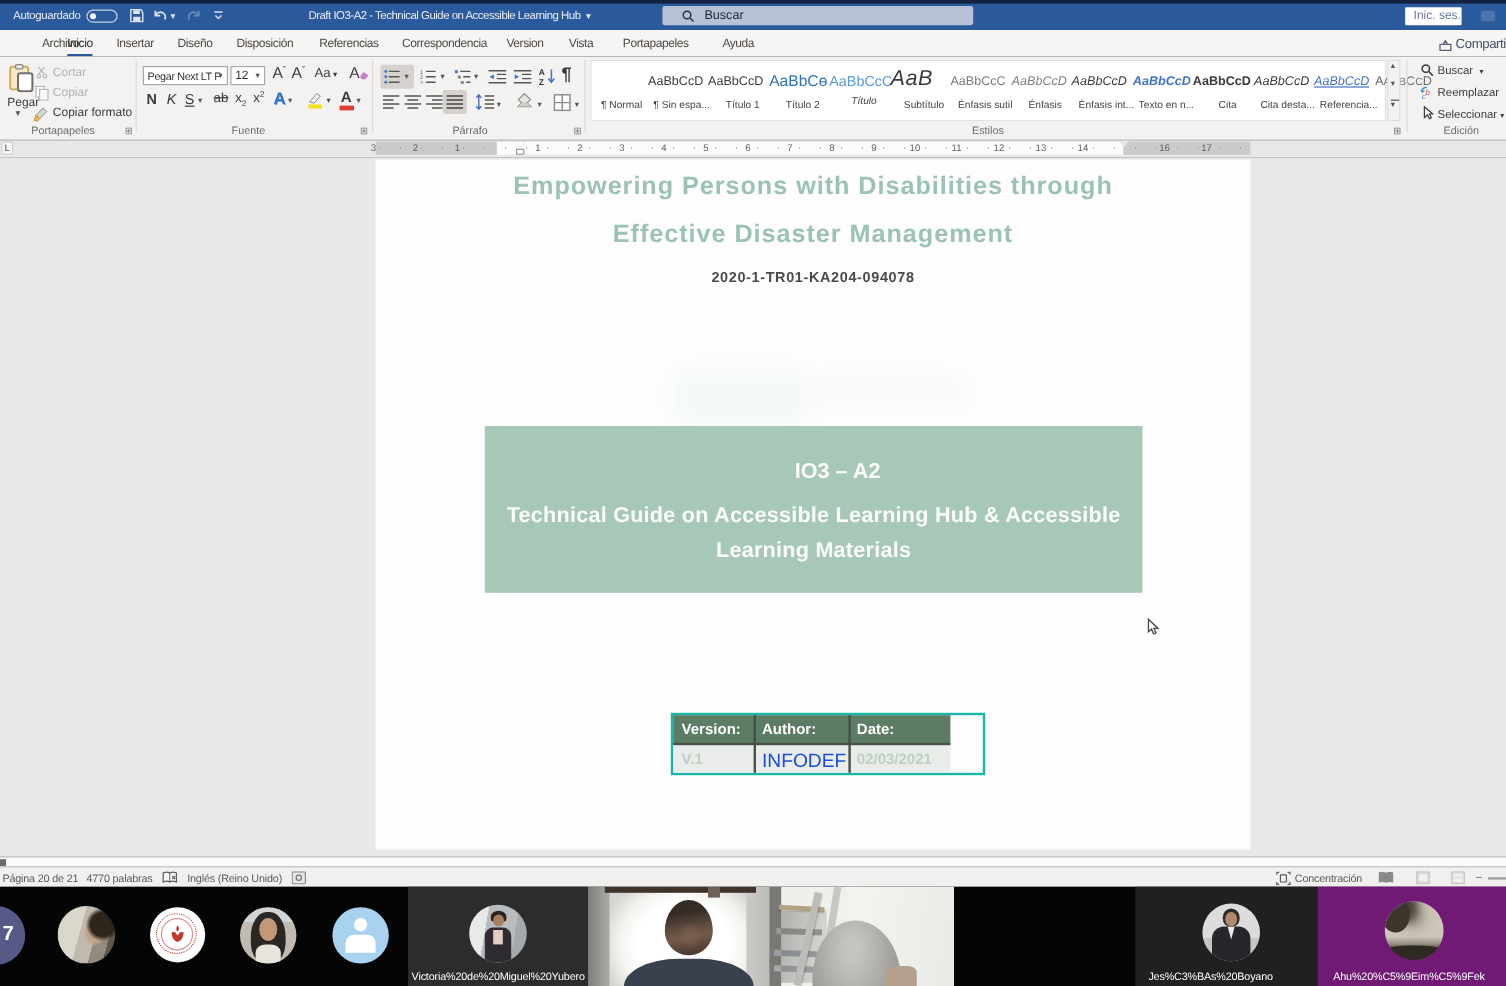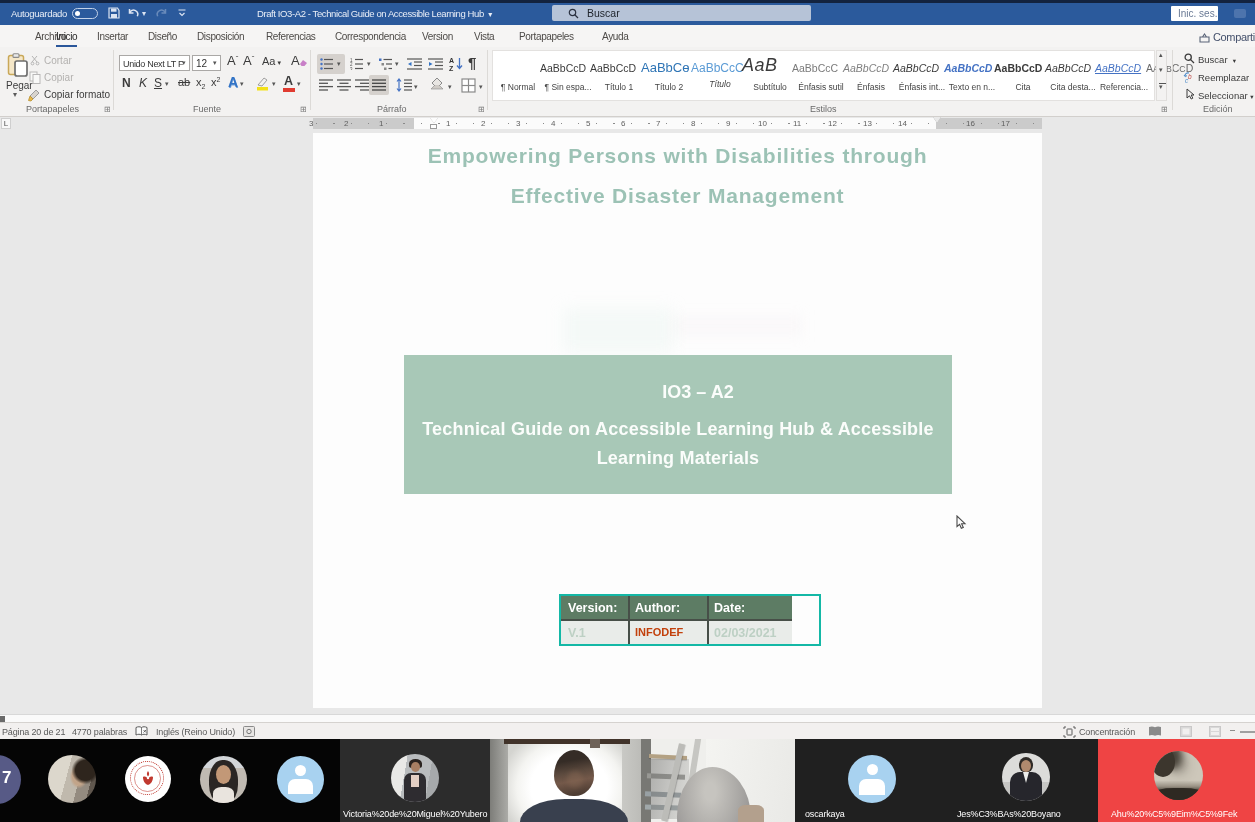--- a/index.html
+++ b/index.html
@@ -151,21 +151,21 @@
     <rect x="4" y="3.5" width="7" height="9" fill="#fff" stroke="#888" stroke-width="1"></rect>
   </svg>
   <span class="abs" style="left:44px; top:25px; font-size:10px; color:#b3b1af;">Copiar</span>
   <svg class="abs" style="left:28px; top:41px;" width="14" height="14" viewBox="0 0 14 14">
     <path d="M2 8 L8 2 L11 5 L5 11 Z" fill="#d8d4ce" stroke="#8a8a8a" stroke-width="0.8"></path>
     <path d="M2 8 L5 11 L3 13 L0.5 12.5 Z" fill="#e8b84b" stroke="#b8912f" stroke-width="0.8"></path>
   </svg>
   <span class="abs" style="left:44px; top:42px; font-size:10px; color:#3b3b3b;">Copiar formato</span>
 
   <div class="abs" style="left:119px; top:8px; width:71px; height:16px; background:#fff; border:1px solid #aaa8a6;">
-    <span class="abs" style="left:3px; top:3px; font-size:9px; color:#333; letter-spacing:-0.3px; white-space:nowrap;">Unido Next LT F</span>
+    <span class="abs" style="left:3px; top:3px; font-size:9px; color:#333; letter-spacing:-0.3px; white-space:nowrap;">Pegar Next LT F</span>
     <span class="abs" style="left:62px; top:3px; font-size:7px; color:#555;">▾</span>
   </div>
   <div class="abs" style="left:192px; top:8px; width:29px; height:16px; background:#fff; border:1px solid #aaa8a6;">
     <span class="abs" style="left:3px; top:2px; font-size:10px; color:#333;">12</span>
     <span class="abs" style="left:20px; top:3px; font-size:7px; color:#555;">▾</span>
   </div>
   <span class="abs" style="left:227px; top:6px; font-size:13px; color:#3b3b3b;">A<span style="font-size:8px; vertical-align:4px;">ˆ</span></span>
   <span class="abs" style="left:243px; top:6px; font-size:13px; color:#3b3b3b;">A<span style="font-size:8px; vertical-align:4px;">ˇ</span></span>
   <span class="abs" style="left:262px; top:8px; font-size:11px; color:#3b3b3b;">Aa<span style="font-size:7px;"> ▾</span></span>
   <span class="abs" style="left:291px; top:6px; font-size:13px; color:#3b3b3b;">A</span>
@@ -409,39 +409,40 @@
   <div id="rulerdots"></div>
 
   <div class="abs" style="left:430px; top:1px; width:0; height:0; border-left:4px solid transparent; border-right:4px solid transparent; border-top:5px solid #fdfdfd; filter:drop-shadow(0 0 0.6px #999);"></div>
   <div class="abs" style="left:430px; top:7px; width:7px; height:5px; background:#fdfdfd; border:0.6px solid #999;"></div>
   <div class="abs" style="left:933px; top:0px; width:0; height:0; border-left:4px solid transparent; border-right:4px solid transparent; border-top:6px solid #e9e9e9; filter:drop-shadow(0 0 0.5px #999);"></div>
 </div>
 
 <div class="abs" id="docarea">
   <div id="page">
     <div class="abs" style="left:0; top:3px; width:729px; text-align:center; font-size:21px; font-weight:bold; color:#9cc2b5; line-height:40px; letter-spacing:0.8px;">Empowering Persons with Disabilities through<br>Effective Disaster Management</div>
+    <div class="abs" style="left:0; top:91px; width:729px; text-align:center; font-size:12px; font-weight:bold; color:#4a4a4a; letter-spacing:0.55px;">2020-1-TR01-KA204-094078</div>
     <div class="abs" style="left:250px; top:175px; width:110px; height:45px; background:rgba(214,236,229,0.22); filter:blur(8px);"></div>
     <div class="abs" style="left:360px; top:182px; width:130px; height:22px; background:rgba(238,226,228,0.16); filter:blur(7px);"></div>
 
     <div class="abs" style="left:91px; top:222px; width:548px; height:139px; background:#a8c8b7;">
       <div class="abs" style="left:0; top:27px; width:588px; text-align:center; font-size:18px; font-weight:bold; color:#fbfdfb;">IO3 – A2</div>
       <div class="abs" style="left:0; top:60px; width:548px; text-align:center; font-size:18px; font-weight:bold; color:#fbfdfb; line-height:29px; letter-spacing:0.2px;">Technical Guide on Accessible Learning Hub &amp; Accessible Learning Materials</div>
     </div>
 
     <div class="abs" style="left:246px; top:461px; width:262px; height:52px; border:2px solid #14b8a6;">
       <div class="abs" style="left:0; top:0; width:231px; height:24px; background:#5d7c64;"></div>
       <div class="abs" style="left:0; top:24px; width:231px; height:24px; background:#e9ece9;"></div>
       <div class="abs" style="left:67px; top:0; width:2px; height:48px; background:#474f48;"></div>
       <div class="abs" style="left:146px; top:0; width:2px; height:48px; background:#474f48;"></div>
       <div class="abs" style="left:0; top:23px; width:231px; height:2px; background:#474f48;"></div>
       <span class="abs" style="left:7px; top:5px; font-size:12.5px; font-weight:bold; color:#fff;">Version:</span>
       <span class="abs" style="left:74px; top:5px; font-size:12.5px; font-weight:bold; color:#fff;">Author:</span>
       <span class="abs" style="left:153px; top:5px; font-size:12.5px; font-weight:bold; color:#fff;">Date:</span>
       <span class="abs" style="left:7px; top:30px; font-size:12.5px; font-weight:bold; color:#bdd0c4;">V.1</span>
-      <span class="abs" style="left:74px; top:30px; font-size:11px; font-weight:bold; color:#c2410c;">INFODEF</span>
+      <span class="abs" style="left:74px; top:30px; font-size:16px; font-weight:normal; color:#1d4ed8;">INFODEF</span>
       <span class="abs" style="left:153px; top:30px; font-size:12.5px; font-weight:bold; color:#bdd0c4;">02/03/2021</span>
     </div>
   </div>
 
   <svg class="abs" style="left:956px; top:384px;" width="12" height="16" viewBox="0 0 12 16">
     <path d="M1 1 L1 11.5 L3.6 9.3 L5.3 13.3 L7.3 12.5 L5.6 8.7 L9 8.7 Z" fill="#fcfcfc" stroke="#4a4a4a" stroke-width="1.1"></path>
   </svg>
 </div>
 
 <div class="abs" id="hscroll">
@@ -536,38 +537,31 @@
     <div class="abs" style="left:4px; top:53px; width:36px; height:5px; background:#98a0a4; transform:rotate(2deg);"></div>
     <div class="abs" style="left:4px; top:66px; width:34px; height:5px; background:#a0a8aa; transform:rotate(2deg);"></div>
     <div class="abs" style="left:10px; top:20px; width:38px; height:60px; background:linear-gradient(100deg, rgba(110,110,108,0.5), rgba(150,150,146,0.2));"></div>
     <div class="abs" style="left:29px; top:4px; width:6px; height:79px; background:#bcbcb8; transform:rotate(13deg); box-shadow:1px 0 1px rgba(0,0,0,0.2);"></div>
     <div class="abs" style="left:50px; top:-6px; width:6px; height:64px; background:#c6c6c2; transform:rotate(9deg);"></div>
     <div class="abs" style="left:36px; top:28px; width:74px; height:88px; border-radius:48% 52% 42% 42%/56% 58% 42% 42%; background:radial-gradient(ellipse at 45% 28%, #c6c4bf 10%, #aaa8a5 50%, #8e8c8c 88%);"></div>
     <div class="abs" style="left:97px; top:66px; width:26px; height:17px; background:#b3a08d; border-radius:30% 30% 0 0;"></div>
 
   </div>
 
-  <div class="vtile" style="left:795px; width:151px; background:#202020;">
-    <div class="circ bluecirc" style="left:53px; top:16px; width:48px; height:48px;">
-      <div class="abs" style="left:19px; top:9px; width:11px; height:11px; border-radius:50%; background:#fff;"></div>
-      <div class="abs" style="left:11px; top:24px; width:26px; height:16px; border-radius:7px 7px 0 0; background:#fff;"></div>
-    </div>
-    <span class="vlabel" style="left:10px;">oscarkaya</span>
-  </div>
 
   <div class="vtile" style="left:946px; width:152px; background:#202020;">
     <div class="circ" id="av-jesus" style="left:56px; top:14px; width:48px; height:48px;">
         <div class="suit"></div>
         <div class="shirt"></div>
         <div class="hair"></div>
         <div class="face"></div>
       </div>
     <span class="vlabel" style="left:11px;">Jes%C3%BAs%20Boyano</span>
   </div>
 
-  <div class="vtile" style="left:1098px; width:157px; background:#ef4444;">
+  <div class="vtile" style="left:1098px; width:157px; background:#701a75;">
     <div class="circ" id="av-ahu" style="left:56px; top:12px; width:49px; height:49px;">
         <div class="tree"></div>
         <div class="ground"></div>
       </div>
     <span class="vlabel" style="left:13px;">Ahu%20%C5%9Eim%C5%9Fek</span>
   </div>
 </div>
 
 </body></html>

